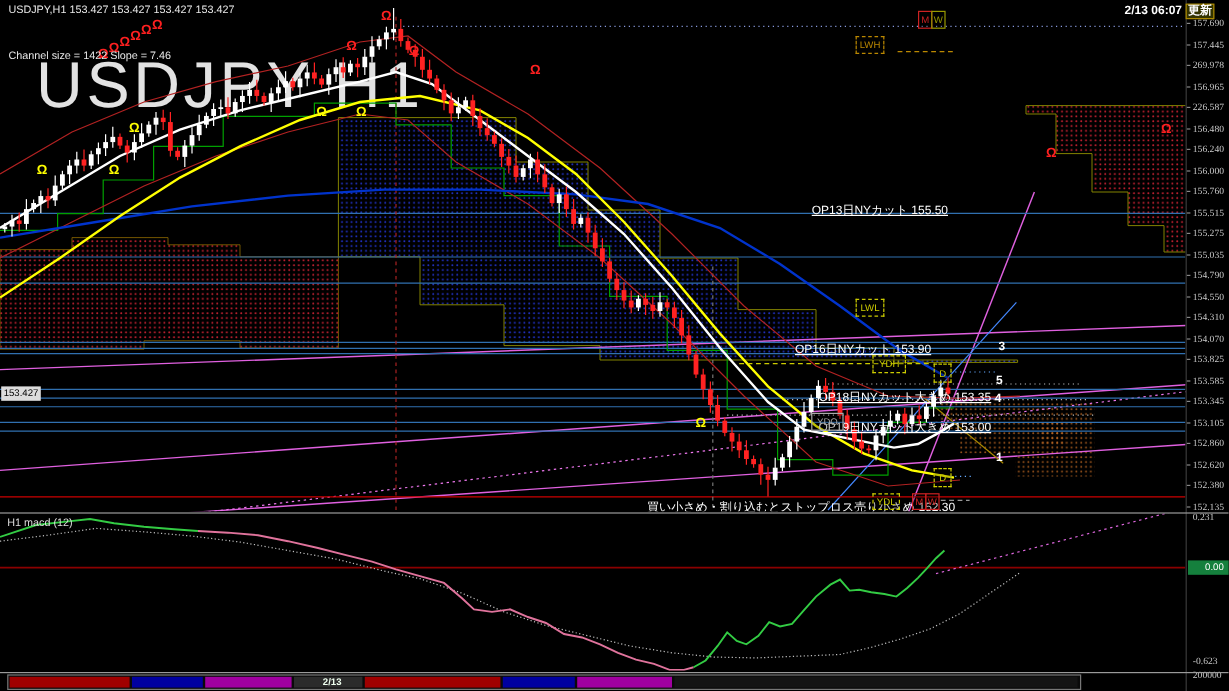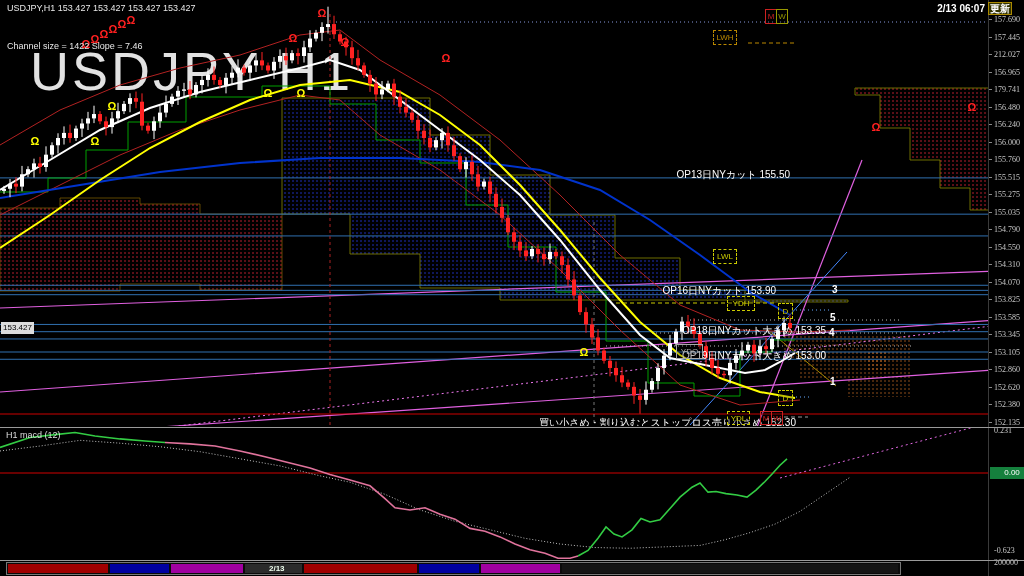--- a/index.html
+++ b/index.html
@@ -2,21 +2,21 @@
 <html><head>
 <meta charset="utf-8">
 <style>
   html,body{margin:0;padding:0;background:#000;}
   #win{position:relative;width:1024px;height:576px;background:#000;overflow:hidden;
        font-family:"Liberation Sans",sans-serif;}
   #watermark{position:absolute;left:30px;top:40px;z-index:0;font-size:54px;letter-spacing:3px;
        color:#e2e2e2;white-space:nowrap;}
   #chart-svg{position:absolute;left:0;top:0;z-index:1;}
   #main-overlay{position:absolute;left:0;top:0;width:988px;height:426px;overflow:hidden;z-index:2;}
-  .anno{position:absolute;color:#fff;font-size:10px;white-space:nowrap;}
+  .anno{position:absolute;color:#fff;font-size:10px;white-space:nowrap;text-decoration:underline;}
   .wnum{position:absolute;color:#fff;font-size:10px;font-weight:bold;}
   .mbox{position:absolute;font-size:8px;display:flex;align-items:center;justify-content:center;
         background:rgba(0,0,0,.25);}
   #axis{position:absolute;left:988px;top:0;width:36px;height:576px;background:#000;z-index:3;
         border-left:1px solid #3a3a3a;}
   .axlbl{position:absolute;left:5px;color:#c8c8c8;font-size:8px;white-space:nowrap;font-family:Liberation Serif, serif;}
   .tick{position:absolute;left:0;width:3px;height:1px;background:#888;}
   #curprice{position:absolute;left:1px;width:33px;height:12px;background:#dcdcdc;color:#000;
         font-size:8px;text-align:center;line-height:12px;z-index:4;}
   #zerobox{position:absolute;left:1px;width:44px;height:12px;background:#15803d;color:#fff;
@@ -421,25 +421,25 @@
   <div id="updated">
     <span>2/13 06:07</span><span class="badge">更新</span>
   </div>
   <div id="indlbl">H1  macd (12)</div>
 
   <div id="axis">
       <div class="axlbl" style="top: 15px;">157.690</div>
       <div class="tick" style="top: 19px;"></div>
       <div class="axlbl" style="top: 32.5px;">157.445</div>
       <div class="tick" style="top: 36.5px;"></div>
-      <div class="axlbl" style="top: 50px;">212.027</div>
+      <div class="axlbl" style="top: 50px;">269.978</div>
       <div class="tick" style="top: 54px;"></div>
       <div class="axlbl" style="top: 67.5px;">156.965</div>
       <div class="tick" style="top: 71.5px;"></div>
-      <div class="axlbl" style="top: 85px;">179.741</div>
+      <div class="axlbl" style="top: 85px;">226.587</div>
       <div class="tick" style="top: 89px;"></div>
       <div class="axlbl" style="top: 102.5px;">156.480</div>
       <div class="tick" style="top: 106.5px;"></div>
       <div class="axlbl" style="top: 120px;">156.240</div>
       <div class="tick" style="top: 124px;"></div>
       <div class="axlbl" style="top: 137.5px;">156.000</div>
       <div class="tick" style="top: 141.5px;"></div>
       <div class="axlbl" style="top: 155px;">155.760</div>
       <div class="tick" style="top: 159px;"></div>
       <div class="axlbl" style="top: 172.5px;">155.515</div>

